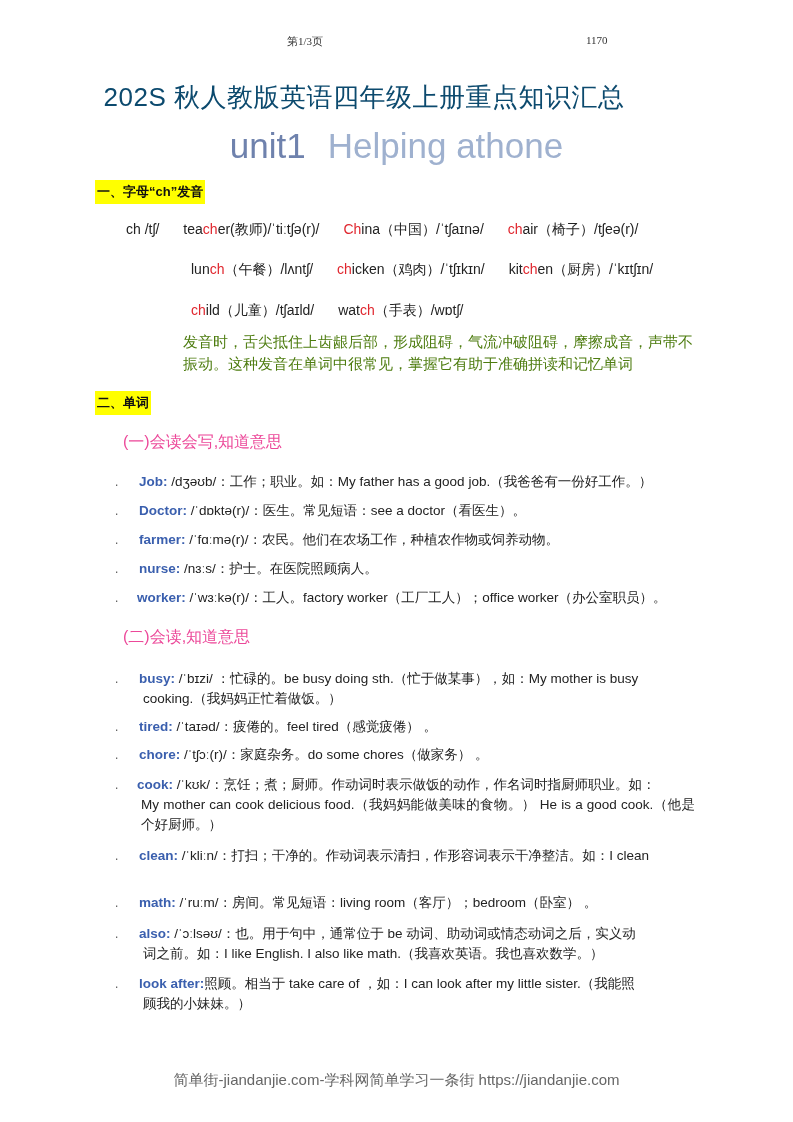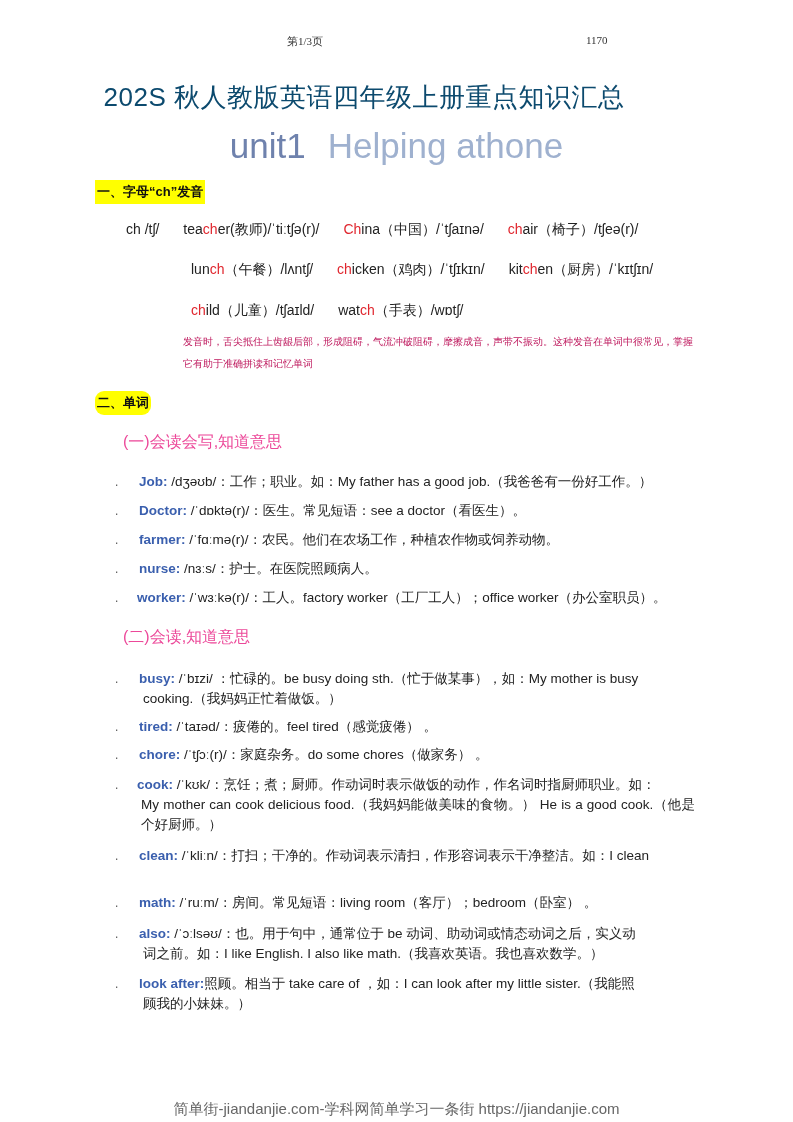--- a/index.html
+++ b/index.html
@@ -14,31 +14,31 @@
   .unit-title { position: absolute; top: 126px; left: 0; width: 793px; text-align: center; font-size: 35px; }
   .unit-title .unit-num { color: #6f82ad; }
   .unit-title .unit-name { color: #9fb1cf; margin-left: 22px; }
 
   .section-heading { position: absolute; left: 95px; background: #ffff00; font-weight: bold; font-size: 13px; color: #111; padding: 1px 2px; line-height: 22px; }
 
   .phon-row { position: absolute; font-size: 14px; color: #222; white-space: nowrap; }
   .phon-row .item { margin-right: 20px; }
   .hl { color: #e0262e; }
 
-  .para { position: absolute; left: 183px; width: 510px; font-family: Liberation Sans, sans-serif; font-size: 10px; line-height: 22px; color: #be185d; }
+  .para { position: absolute; left: 183px; width: 510px; font-family: Liberation Sans, sans-serif; font-size: 15px; line-height: 22px; color: #4d7c0f; }
 
   .sub-heading { position: absolute; left: 123px; font-size: 16px; color: #ec4899; }
 
   .vocab { position: absolute; left: 115px; width: 580px; font-size: 13.5px; line-height: 20px; color: #222; }
   .vocab .bullet { position: absolute; left: 0; top: 0; color: #555; font-size: 12px; }
   .vocab .body { margin-left: 24px; text-align: justify; }
   .vocab .body .cont { display: block; margin-left: 4px; }
   .vocab .word { color: #3a5fae; font-weight: bold; }
 
-  .footer { position: absolute; top: 1071px; left: 0; width: 793px; text-align: center; font-size: 15px; color: #666; margin-top: 29px; }
+  .footer { position: absolute; top: 1071px; left: 0; width: 793px; text-align: center; font-size: 15px; color: #666; }
 </style>
 </head>
 <body>
 
 <div class="page-header">
   <span class="page-num">第1/3页</span>
   <span class="doc-id">1170</span>
 </div>
 
 <div class="doc-title">202S 秋人教版英语四年级上册重点知识汇总</div>
@@ -62,21 +62,21 @@
   <span class="item"><span>kit</span><span class="hl">ch</span><span>en（厨房）/ˈkɪtʃɪn/</span></span>
 </div>
 
 <div class="phon-row" style="top:302px; left:191px;">
   <span class="item"><span class="hl">ch</span><span>ild（儿童）/tʃaɪld/</span></span>
   <span class="item"><span>wat</span><span class="hl">ch</span><span>（手表）/wɒtʃ/</span></span>
 </div>
 
 <div class="para" style="top:331px;">发音时，舌尖抵住上齿龈后部，形成阻碍，气流冲破阻碍，摩擦成音，声带不振动。这种发音在单词中很常见，掌握它有助于准确拼读和记忆单词</div>
 
-<div class="section-heading" style="top:391px;border-radius:9px;">二、单词</div>
+<div class="section-heading" style="top:391px;">二、单词</div>
 
 <div class="sub-heading" style="top:432px;">(一)会读会写,知道意思</div>
 
 <div class="vocab" style="top:472px;">
   <span class="bullet">.</span>
   <div class="body"><span class="word">Job:</span><span> /dʒəʊb/：工作；职业。如：My father has a good job.（我爸爸有一份好工作。）</span></div>
 </div>
 <div class="vocab" style="top:501px;">
   <span class="bullet">.</span>
   <div class="body"><span class="word">Doctor:</span><span> /ˈdɒktə(r)/：医生。常见短语：see a doctor（看医生）。</span></div>

